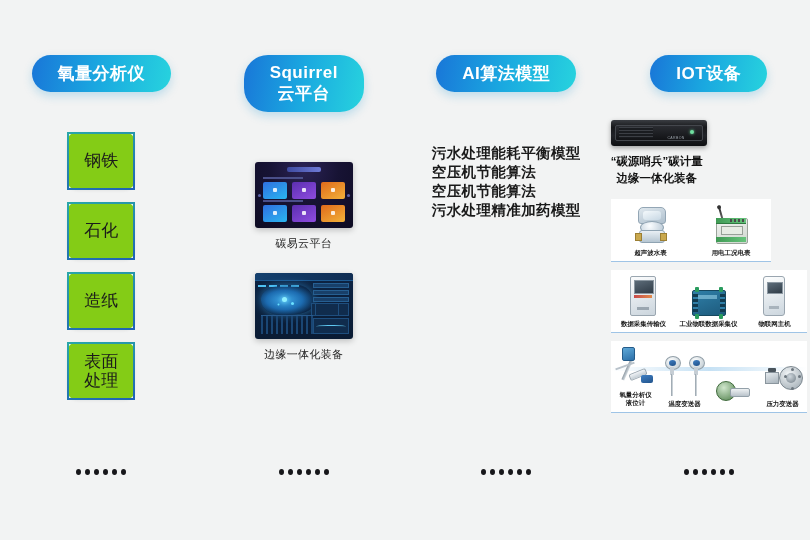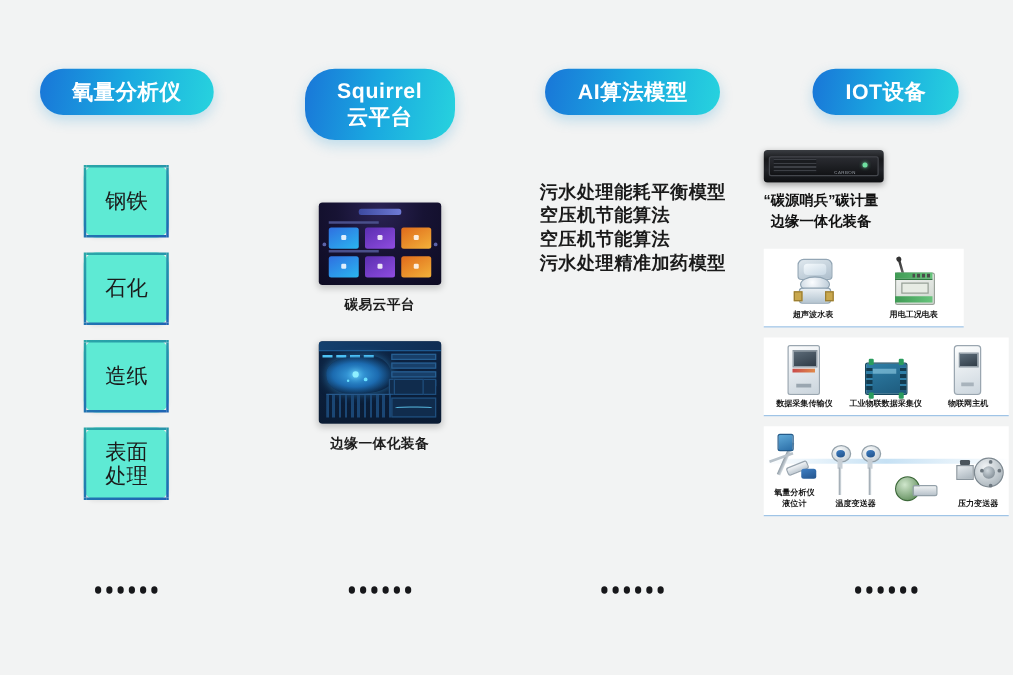--- a/index.html
+++ b/index.html
@@ -38,42 +38,42 @@
     white-space:nowrap;
   }
   .pill.two-line{padding:7px 26px;}
   .pill .l2{display:block;}
 
   
   .col1-list{margin-top:40px;display:flex;flex-direction:column;gap:12px;align-items:center;}
   .ind-box{
     width:68px;min-height:58px;
     box-sizing:border-box;
-    background:#5eead4;
+    background:#84cc16;
     border:2px solid;
     border-image:linear-gradient(165deg,#2aa6a8,#1f63b4) 1;
     border-radius:10px;
     display:flex;align-items:center;justify-content:center;
     font-size:17px;color:#1b1b1b;font-weight:500;
     line-height:1.15;text-align:center;
     padding:4px 2px;
     box-shadow:0 1px 3px rgba(0,0,0,.06);
   }
   .ind-box span{display:block;}
 
   
   .col2-list{margin-top:50px;display:flex;flex-direction:column;gap:22px;align-items:center;}
   .thumb-wrap{display:flex;flex-direction:column;align-items:center;}
   .thumb{
     width:98px;height:66px;border-radius:3px;overflow:hidden;
     box-shadow:0 2px 6px rgba(0,0,0,.22);
     position:relative;
   }
   .thumb-caption{
-    margin-top:8px;font-size:11px;color:#1d1d1d;font-weight:bold;letter-spacing:.3px;
+    margin-top:8px;font-size:11px;color:#1d1d1d;font-weight:normal;letter-spacing:.3px;
   }
   
   .dash-carbon{background:radial-gradient(circle at 50% 10%,#2b2355 0%,#171334 45%,#0d0b22 100%);}
   .dash-carbon .topbar{
     position:absolute;left:50%;transform:translateX(-50%);top:5px;
     width:34px;height:5px;border-radius:2px;
     background:linear-gradient(90deg,#3d4aa0,#6f7ad6);
   }
   .dash-carbon .sub{position:absolute;left:8px;top:15px;width:40px;height:2px;background:#4a4f8a;}
   .dash-carbon .sub2{position:absolute;left:8px;top:38px;width:40px;height:2px;background:#4a4f8a;}

